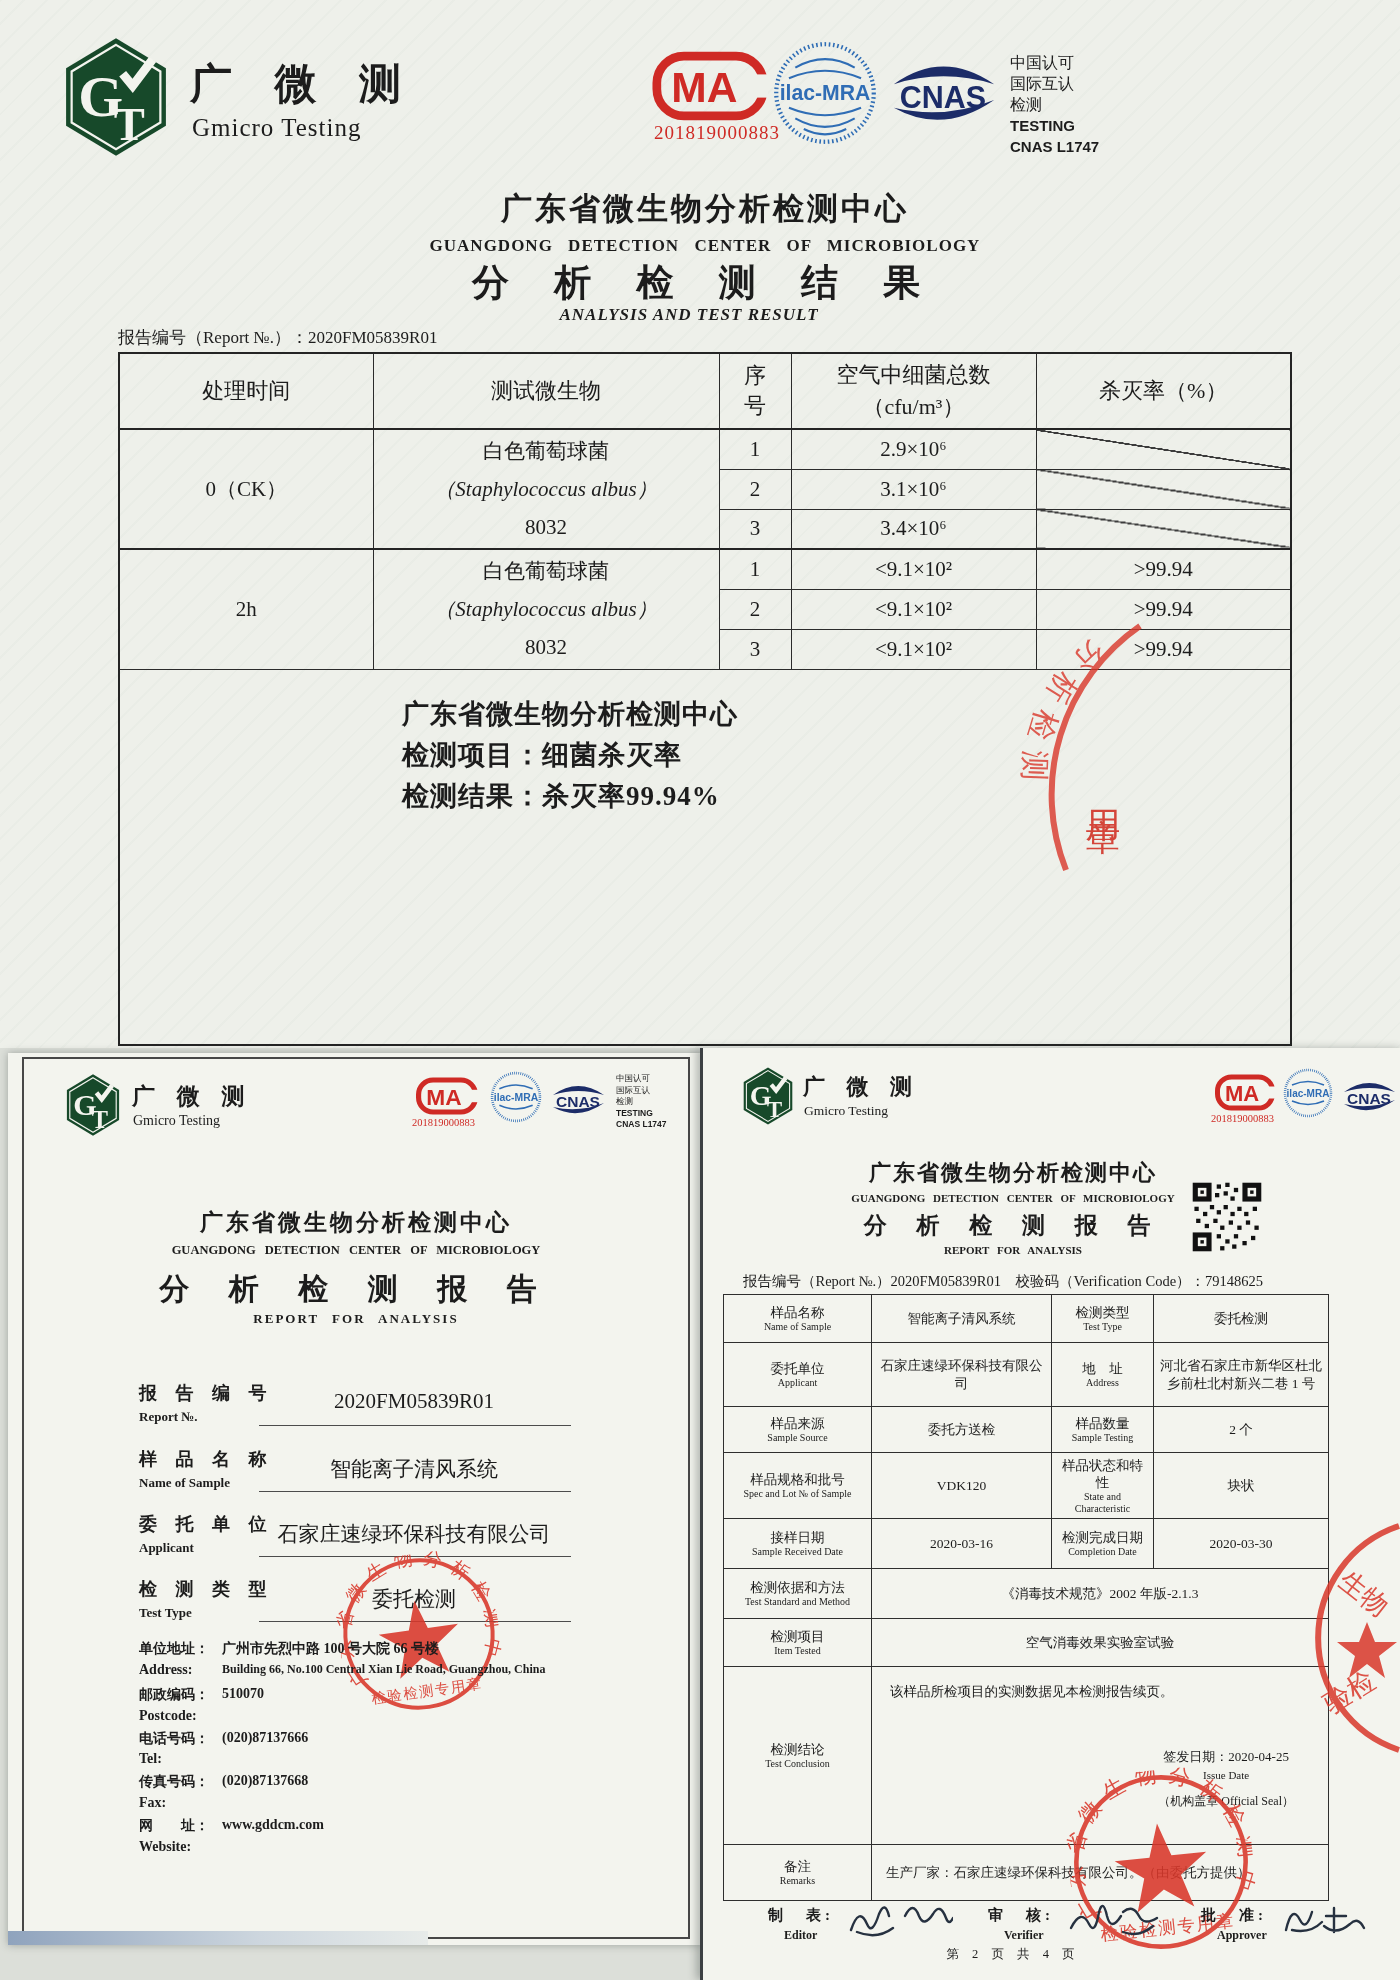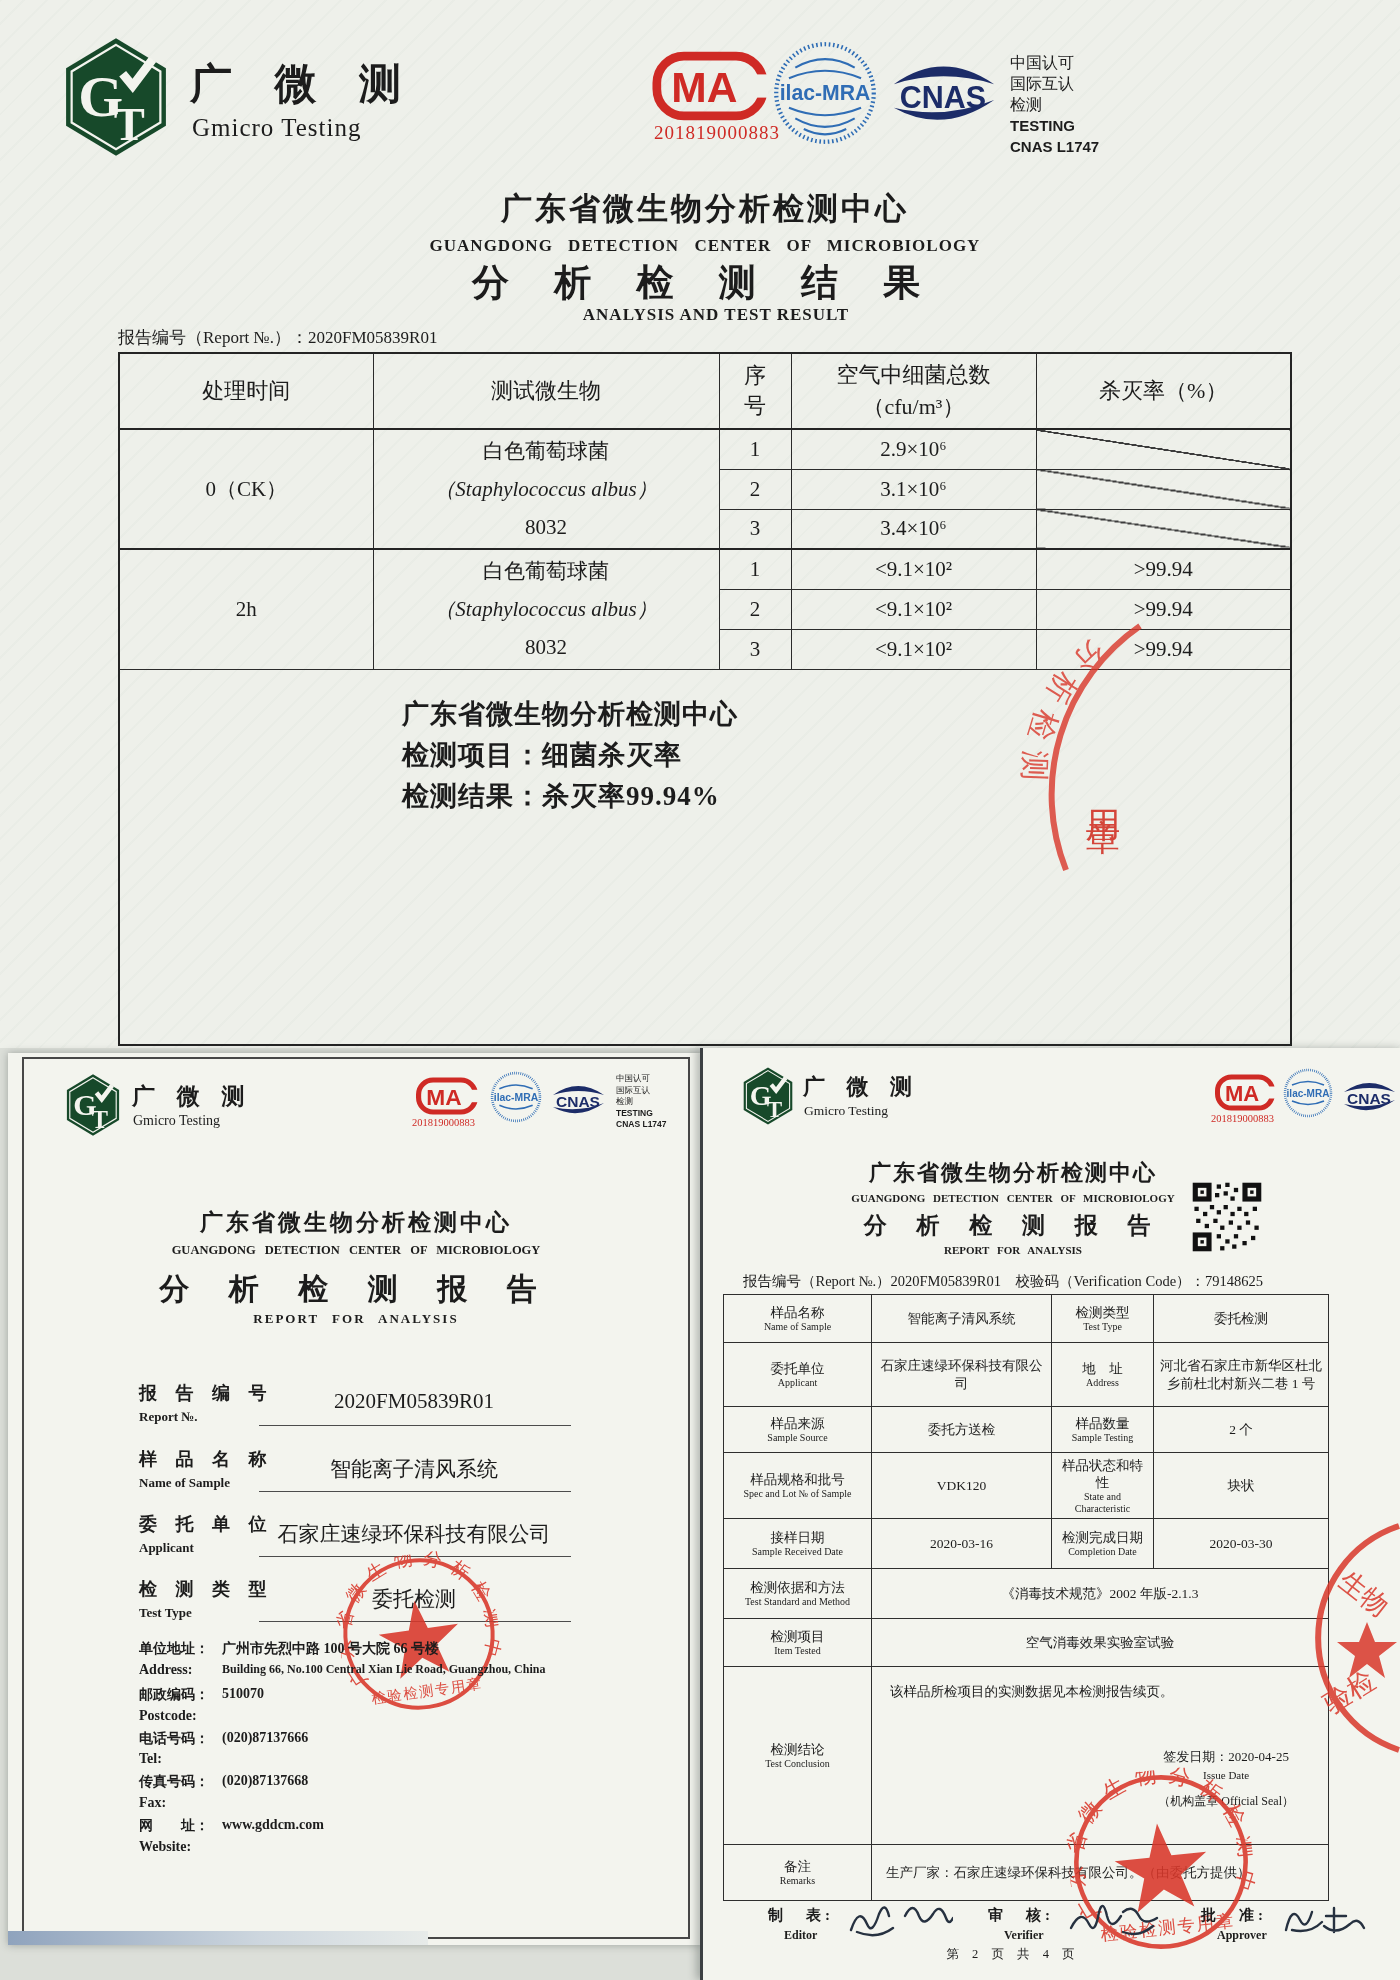--- a/index.html
+++ b/index.html
@@ -127,21 +127,21 @@
       <div class="cnl">中国认可</div>
       <div class="cnl">国际互认</div>
       <div class="cnl">检测</div>
       <div class="b">TESTING</div>
       <div class="b">CNAS L1747</div>
     </div>
 
     <div class="abs ctr tp-cn-name" style="left:205px;top:188px;width:1000px;">广东省微生物分析检测中心</div>
     <div class="abs ctr tp-en-name" style="left:205px;top:236px;width:1000px;">GUANGDONG  DETECTION  CENTER  OF  MICROBIOLOGY</div>
     <div class="abs ctr tp-doc-cn" style="left:205px;top:258px;width:1000px;">分 析 检 测 结 果</div>
-    <div class="abs ctr tp-doc-en" style="left:216px;top:305px;width:1000px;">ANALYSIS AND TEST RESULT</div>
+    <div class="abs ctr tp-doc-en" style="left:189px;top:305px;width:1000px;font-style:italic;">ANALYSIS AND TEST RESULT</div>
 
     <div class="abs report-no" style="left:118px;top:326px;">报告编号（Report №.）：2020FM05839R01</div>
 
     <table class="result abs" style="left:118px;top:352px;">
       <colgroup>
         <col style="width:254px">
           <col style="width:346px">
           <col style="width:72px">
           <col style="width:245px">
           <col style="width:255px">

